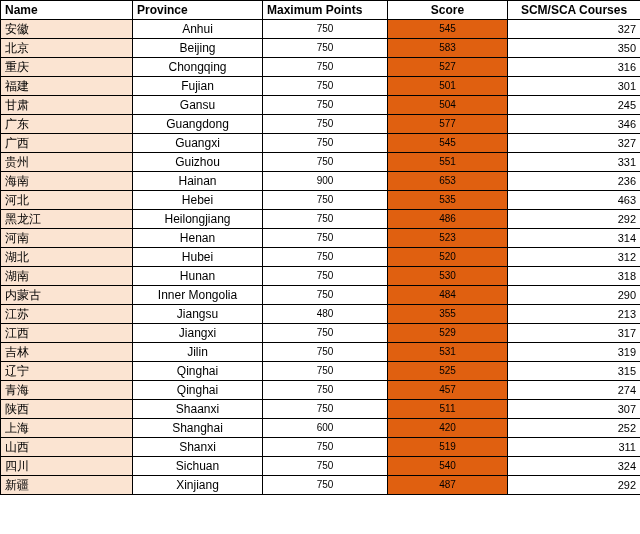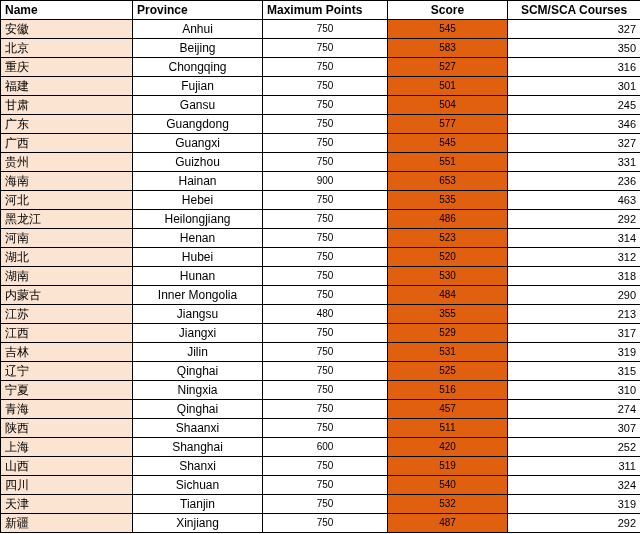--- a/index.html
+++ b/index.html
@@ -230,27 +230,20 @@
           <td class="scm">319</td>
         </tr>
         <tr>
           <td class="name">辽宁</td>
           <td class="prov">Qinghai</td>
           <td class="max">750</td>
           <td class="score">525</td>
           <td class="scm">315</td>
         </tr>
         <tr>
-          <td class="name">宁夏</td>
-          <td class="prov">Ningxia</td>
-          <td class="max">750</td>
-          <td class="score">516</td>
-          <td class="scm">310</td>
-        </tr>
-        <tr>
           <td class="name">青海</td>
           <td class="prov">Qinghai</td>
           <td class="max">750</td>
           <td class="score">457</td>
           <td class="scm">274</td>
         </tr>
         <tr>
           <td class="name">陕西</td>
           <td class="prov">Shaanxi</td>
           <td class="max">750</td>
@@ -272,27 +265,20 @@
           <td class="scm">311</td>
         </tr>
         <tr>
           <td class="name">四川</td>
           <td class="prov">Sichuan</td>
           <td class="max">750</td>
           <td class="score">540</td>
           <td class="scm">324</td>
         </tr>
         <tr>
-          <td class="name">天津</td>
-          <td class="prov">Tianjin</td>
-          <td class="max">750</td>
-          <td class="score">532</td>
-          <td class="scm">319</td>
-        </tr>
-        <tr>
           <td class="name">新疆</td>
           <td class="prov">Xinjiang</td>
           <td class="max">750</td>
           <td class="score">487</td>
           <td class="scm">292</td>
         </tr>
       </tbody>
   </table>
 </div>
 

